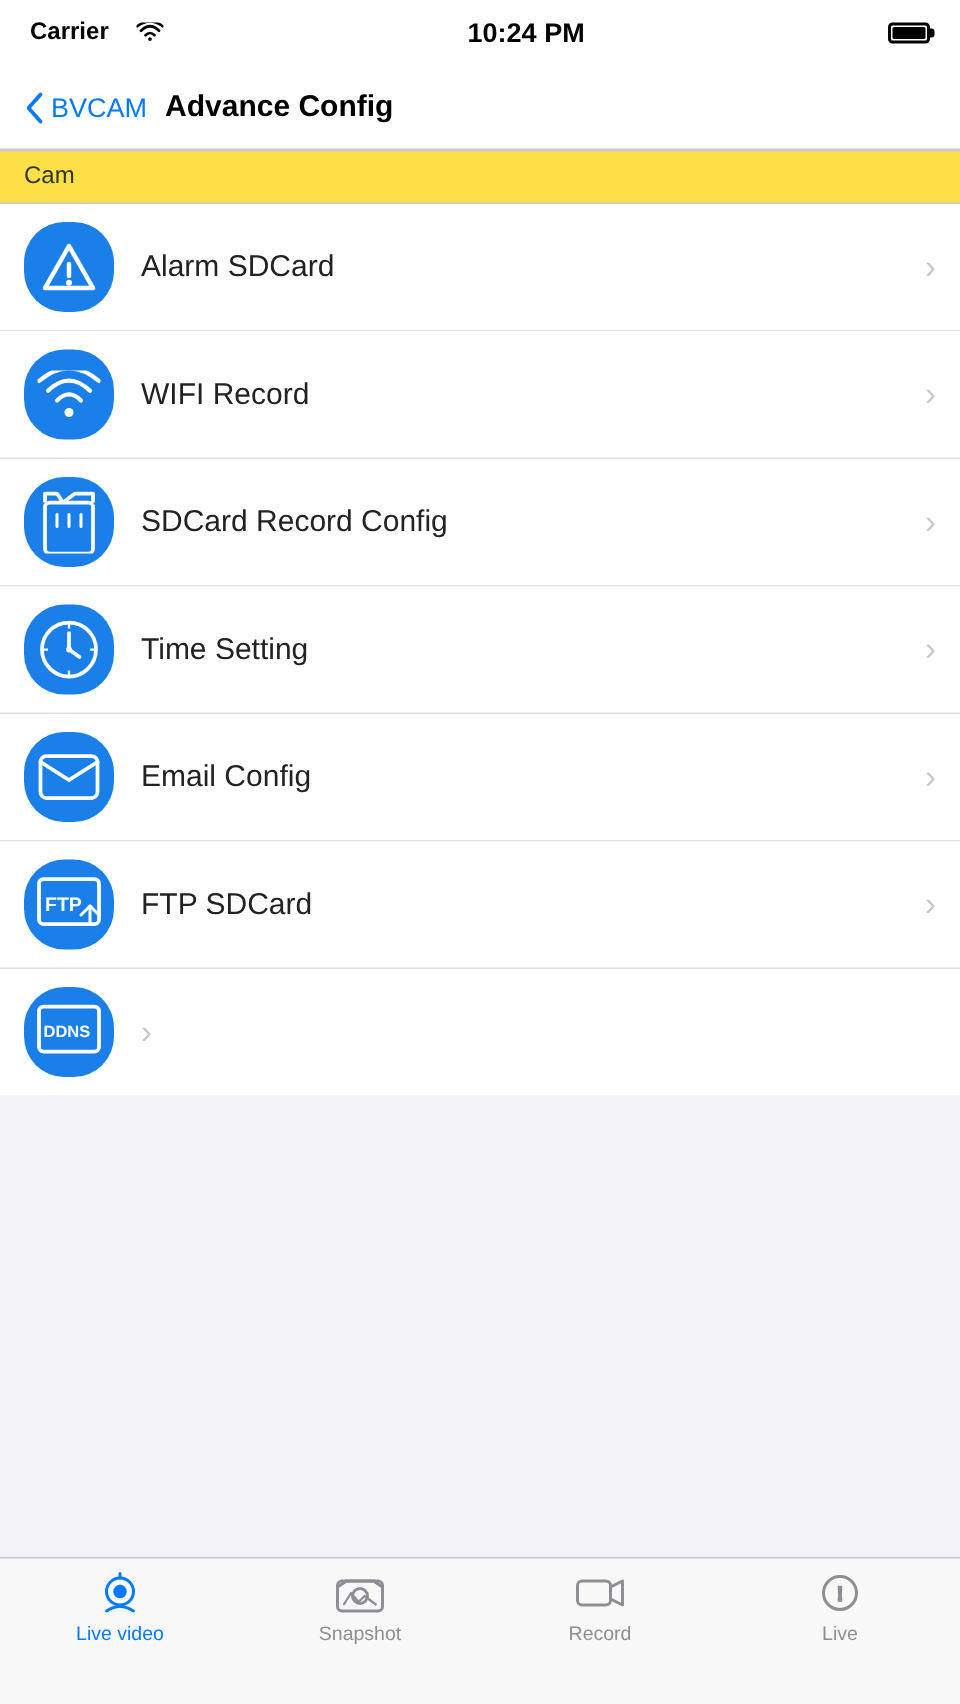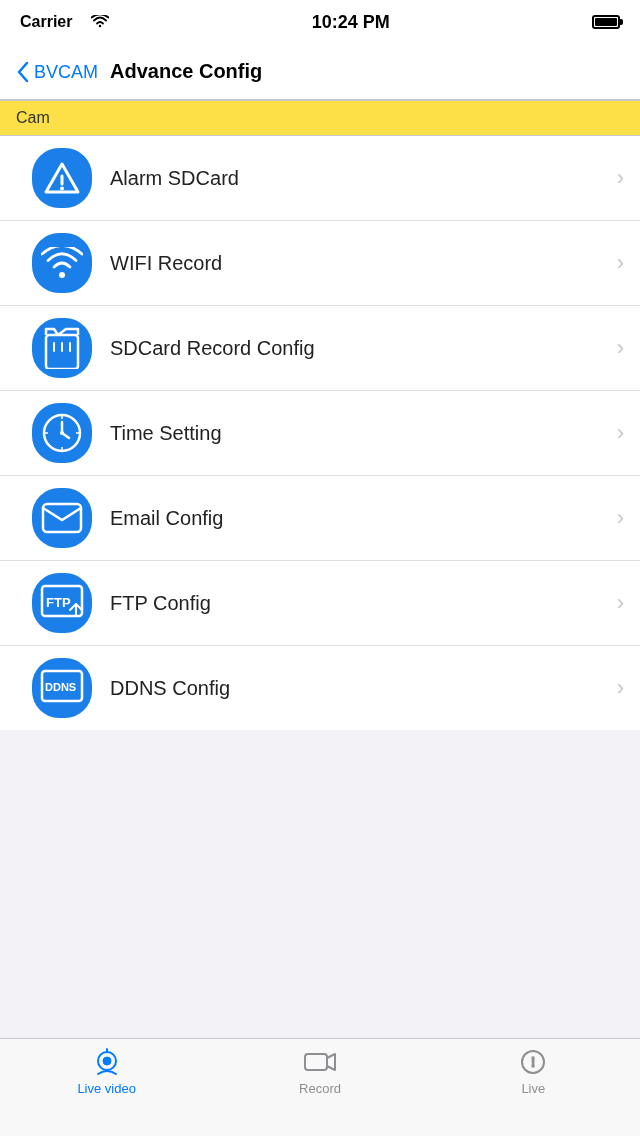--- a/index.html
+++ b/index.html
@@ -106,21 +106,20 @@
     .item-icon {
       width: 60px;
       height: 60px;
       border-radius: 27px;
       background: #1a7fe8;
       display: flex;
       align-items: center;
       justify-content: center;
       flex-shrink: 0;
       margin-right: 18px;
-      margin-left: 16px;
     }
 
     .item-label {
       flex: 1;
       font-size: 20px;
       color: #222;
       font-weight: 400;
     }
 
     .chevron {
@@ -280,52 +279,63 @@
     <div class="list-item">
       <div class="item-icon">
         <svg width="44" height="38" viewBox="0 0 44 38">
           <rect x="2" y="2" width="40" height="30" rx="3" stroke="white" stroke-width="2.5" fill="none"></rect>
           <text x="6" y="23" font-family="Arial,sans-serif" font-size="13" font-weight="700" fill="white">FTP</text>
 
           <path d="M30 26 L36 20 L42 26" stroke="white" stroke-width="2" fill="none" stroke-linecap="round" stroke-linejoin="round"></path>
           <line x1="36" y1="20" x2="36" y2="32" stroke="white" stroke-width="2" stroke-linecap="round"></line>
         </svg>
       </div>
-      <span class="item-label">FTP Config</span>
+      <span class="item-label">FTP SDCard</span>
       <span class="chevron">›</span>
     </div>
 
     <div class="list-item">
       <div class="item-icon">
         <svg width="44" height="38" viewBox="0 0 44 38">
           <rect x="2" y="2" width="40" height="30" rx="3" stroke="white" stroke-width="2.5" fill="none"></rect>
           <text x="5" y="22" font-family="Arial,sans-serif" font-size="11" font-weight="700" fill="white">DDNS</text>
         </svg>
       </div>
-      <span class="item-label">DDNS Config</span>
       <span class="chevron">›</span>
     </div>
 
   </div>
 </div>
 
 <div class="tab-bar">
 
   <div class="tab-item active">
     <div class="tab-icon">
       <svg width="34" height="28" viewBox="0 0 34 28" fill="none">
         <circle cx="17" cy="13" r="9" stroke="#007aff" stroke-width="2" fill="none"></circle>
         <circle cx="17" cy="13" r="4" fill="#007aff"></circle>
         <path d="M8 26 Q17 20 26 26" stroke="#007aff" stroke-width="2" fill="none" stroke-linecap="round"></path>
         <line x1="17" y1="4" x2="17" y2="1" stroke="#007aff" stroke-width="2" stroke-linecap="round"></line>
       </svg>
     </div>
     <span class="tab-label">Live video</span>
   </div>
 
+  <div class="tab-item">
+    <div class="tab-icon">
+      <svg width="34" height="28" viewBox="0 0 34 28" fill="none">
+        <rect x="2" y="6" width="30" height="20" rx="3" stroke="#8e8e93" stroke-width="2" fill="none"></rect>
+        <path d="M2 10 L8 6 L26 6 L32 10" stroke="#8e8e93" stroke-width="2" fill="none"></path>
+        <circle cx="17" cy="16" r="5" stroke="#8e8e93" stroke-width="2" fill="none"></circle>
+
+        <path d="M6 22 L11 14 L16 20 L20 16 L28 22" stroke="#8e8e93" stroke-width="1.5" fill="none" stroke-linejoin="round"></path>
+      </svg>
+    </div>
+    <span class="tab-label">Snapshot</span>
+  </div>
 
   <div class="tab-item">
     <div class="tab-icon">
       <svg width="34" height="28" viewBox="0 0 34 28" fill="none">
         <rect x="2" y="6" width="22" height="16" rx="3" stroke="#8e8e93" stroke-width="2" fill="none"></rect>
         <path d="M24 10 L32 6 L32 22 L24 18 Z" stroke="#8e8e93" stroke-width="2" fill="none" stroke-linejoin="round"></path>
       </svg>
     </div>
     <span class="tab-label">Record</span>
   </div>

